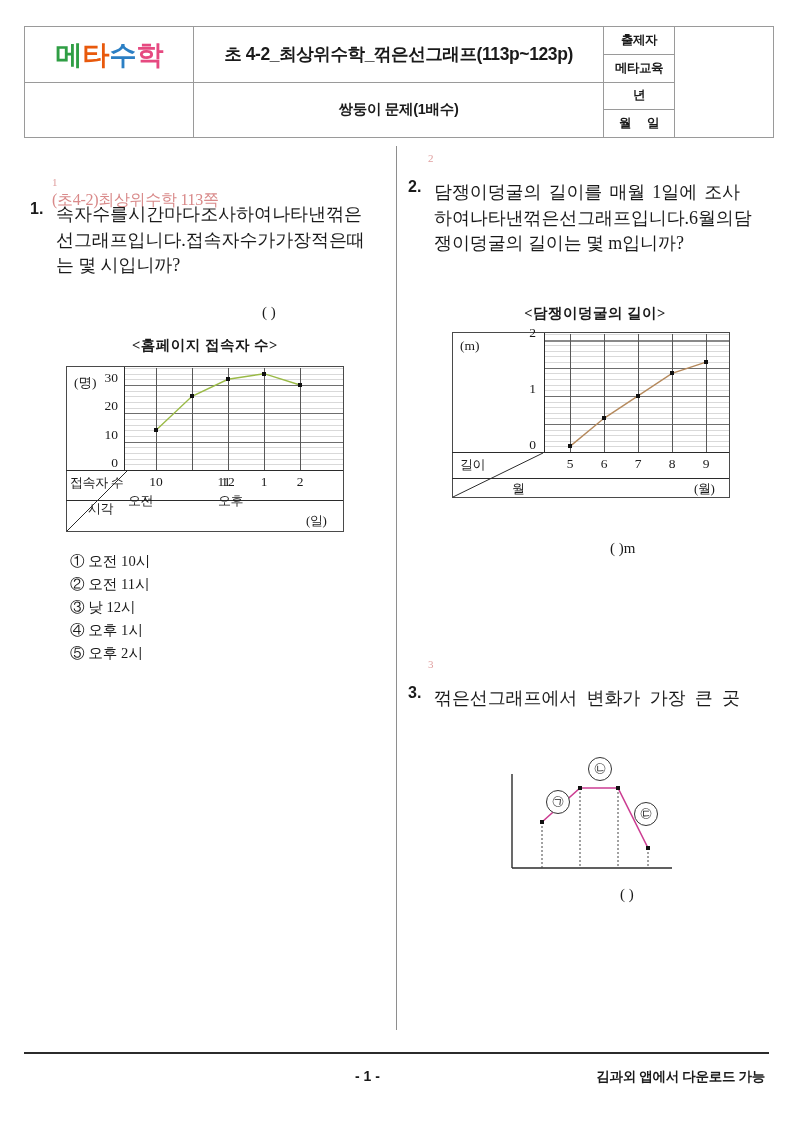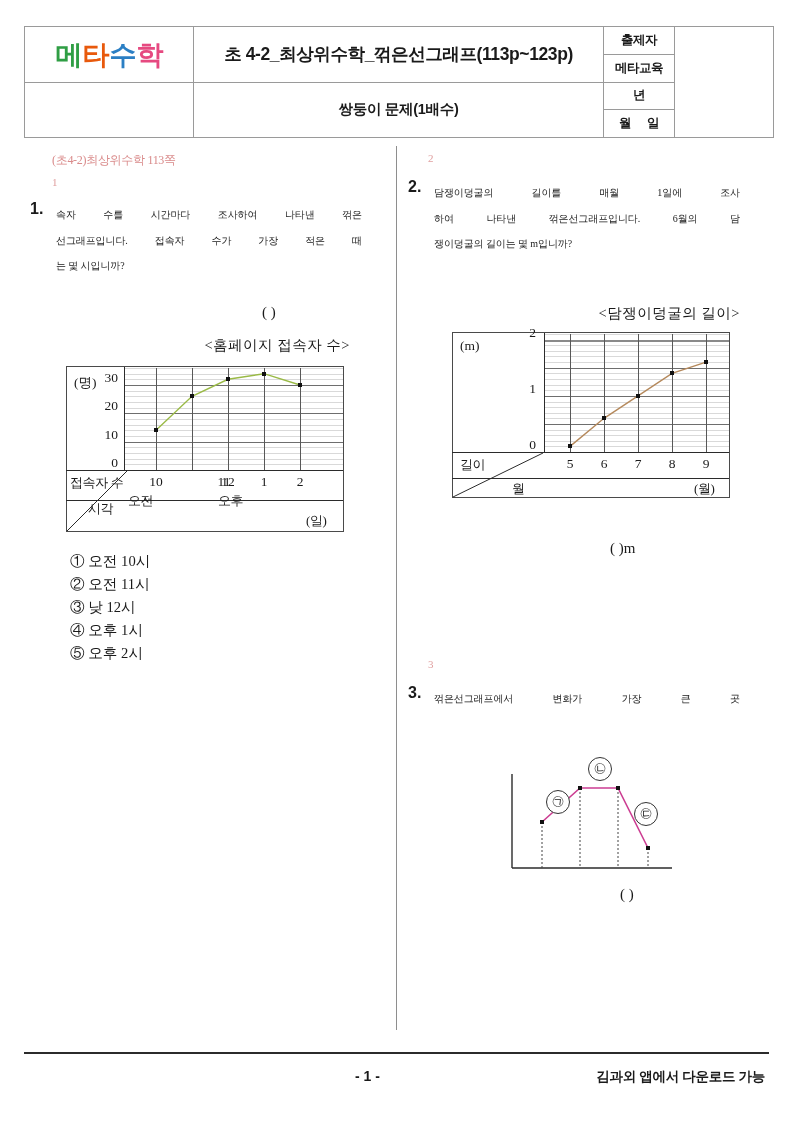--- a/index.html
+++ b/index.html
@@ -95,40 +95,41 @@
     left: 396px;
     top: 146px;
     width: 1px;
     height: 884px;
     background: #8e8e8e;
   }
 
   
   .srcline {
     position: absolute;
-    font-size: 12px;
+    font-size: 16px;
     color: #d98a8a;
     font-family: "Liberation Serif", serif;
     letter-spacing: -0.3px;
+    margin-top: 38px;
   }
   .qnum-faint {
     position: absolute;
     font-size: 11px;
     color: #e0a0a0;
     font-family: "Liberation Serif", serif;
   }
   .qnum {
     position: absolute;
     font-weight: bold;
     font-size: 16px;
     font-family: "Liberation Sans", sans-serif;
   }
   .qtext {
     position: absolute;
-    font-size: 10px;
+    font-size: 18px;
     line-height: 25.5px;
     text-align: justify;
     text-justify: inter-character;
     letter-spacing: -0.1px;
   }
   .qtext div { white-space: nowrap; }
   .just { display: flex; justify-content: space-between; }
 
   .ansblank {
     position: absolute;
@@ -138,22 +139,23 @@
   .choices {
     position: absolute;
     font-size: 14.6px;
     line-height: 23px;
   }
   .choices div { white-space: nowrap; margin-left: 12px; }
 
   .chart-title {
     position: absolute;
     font-size: 14.5px;
-    text-align: right;
+    text-align: center;
     letter-spacing: 0.5px;
+    font-weight: bold;
   }
 
   
   .chartbox {
     position: absolute;
     border: 1px solid #4a4a4a;
     background: #fff;
     box-sizing: border-box;
   }
   .plot {

